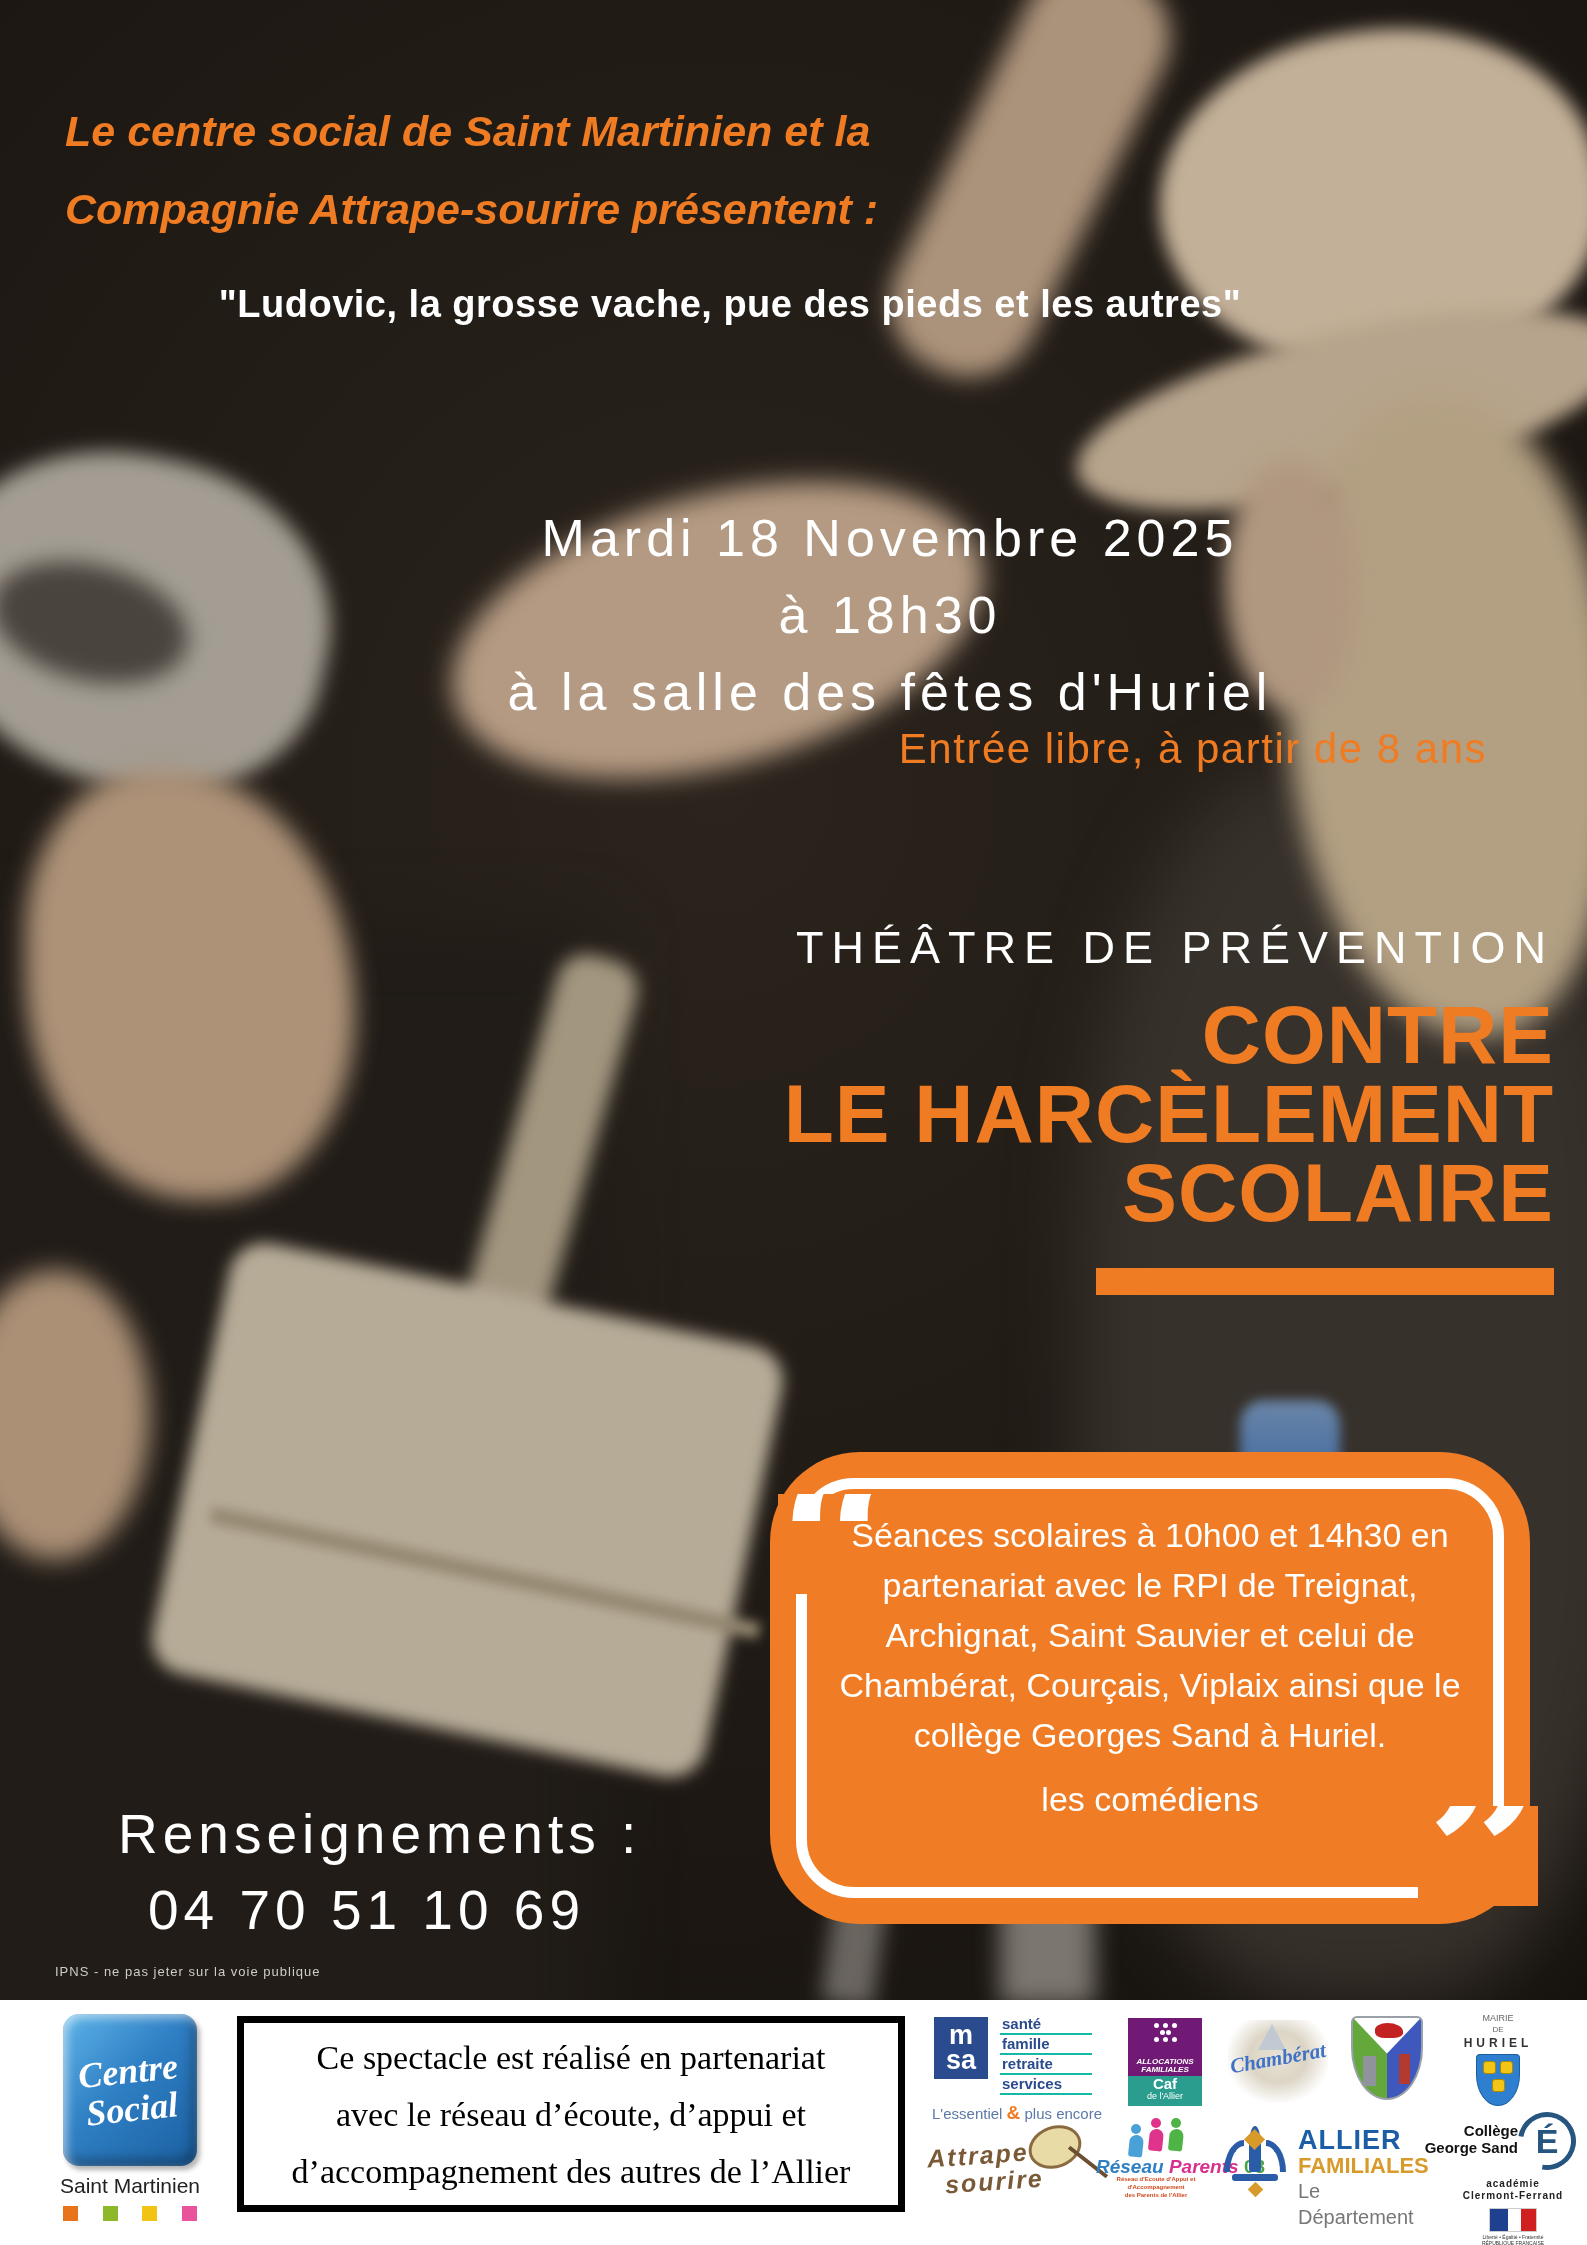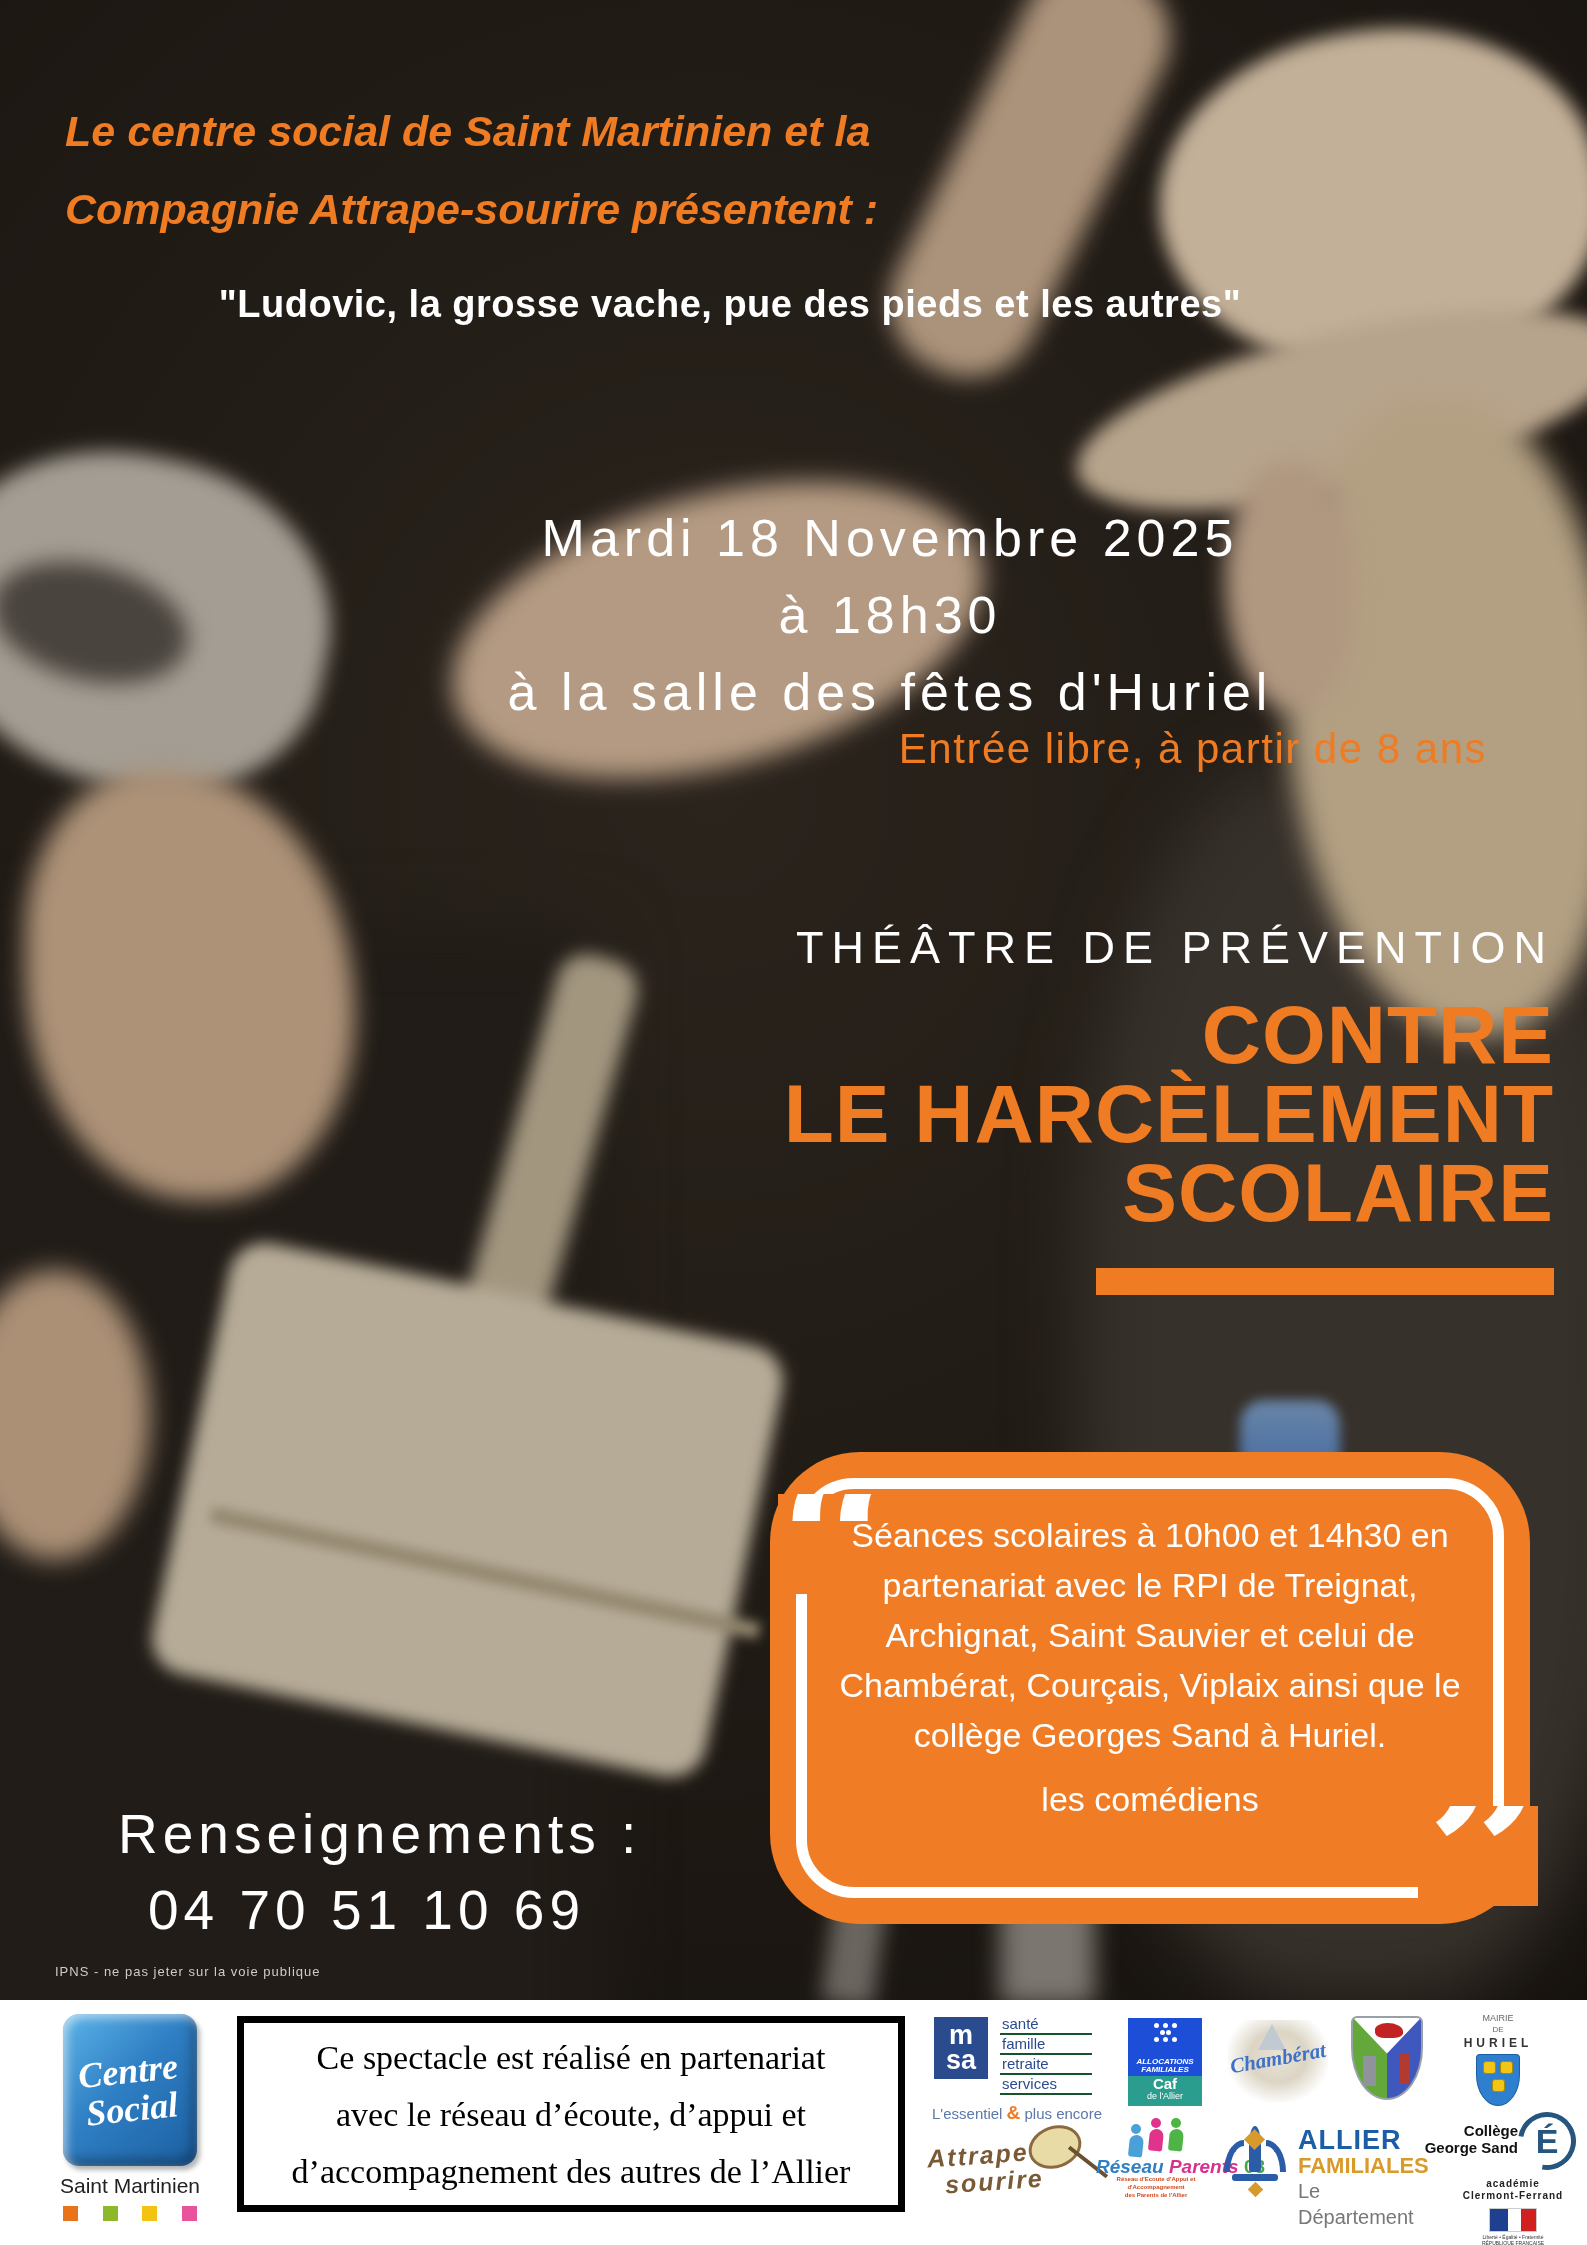--- a/index.html
+++ b/index.html
@@ -80,26 +80,26 @@
     display:flex; align-items:center; justify-content:center; text-align:center;
     font-family:"Liberation Serif", serif; color:#000000; font-size:34px; }
   .pbox div { line-height:57px; }
 
   .msa { left:932px; top:15px; width:170px; }
   .msa-row { display:flex; }
   .msa-sq { width:58px; height:66px; background:#2a4b8d; color:#ffffff; box-shadow:inset 0 0 0 2px #ffffff, inset 0 0 0 5px #2a4b8d;
     display:flex; flex-direction:column; align-items:center; justify-content:center; font-weight:bold; font-size:27px; }
   .msa-sq div { line-height:25px; }
   .msa-services { margin-left:10px; width:92px; }
-  .msa-services div { font-weight:normal; font-size:15px; line-height:15px; color:#2a4b8d; border-bottom:2px solid #14532d; padding:1px 0 2px 2px; }
+  .msa-services div { font-weight:bold; font-size:15px; line-height:15px; color:#2a4b8d; border-bottom:2px solid #14b8a6; padding:1px 0 2px 2px; }
   .msa-tag { margin-top:7px; font-size:15px; color:#5b79a8; white-space:nowrap; }
   .msa-tag b { color:#ef7b23; font-size:19px; }
 
   .caf { left:1128px; top:18px; width:74px; height:88px; }
-  .caf-top { height:58px; background:#1d4ed8; position:relative; }
+  .caf-top { height:58px; background:#701a75; position:relative; }
   .caf-figs { position:absolute; top:5px; left:0; width:100%; display:flex; flex-direction:column; align-items:center; gap:2px; }
   .caf-figs i { display:block; width:5px; height:5px; border-radius:50%; background:#fff;
     box-shadow:-9px 0 0 #fff, 9px 0 0 #fff; }
   .caf-figs i.two { box-shadow:-6px 0 0 #fff; margin-left:6px; }
   .caf-org { position:absolute; bottom:2px; width:100%; text-align:center; color:#ffffff; font-style:italic; font-weight:bold; font-size:8px; }
   .caf-org div { line-height:8px; }
   .caf-bottom { height:30px; background:#2a9d8f; color:#ffffff; text-align:center; }
   .caf-name { font-weight:bold; font-size:15px; line-height:16px; }
   .caf-dept { font-size:9px; line-height:9px; }
 

